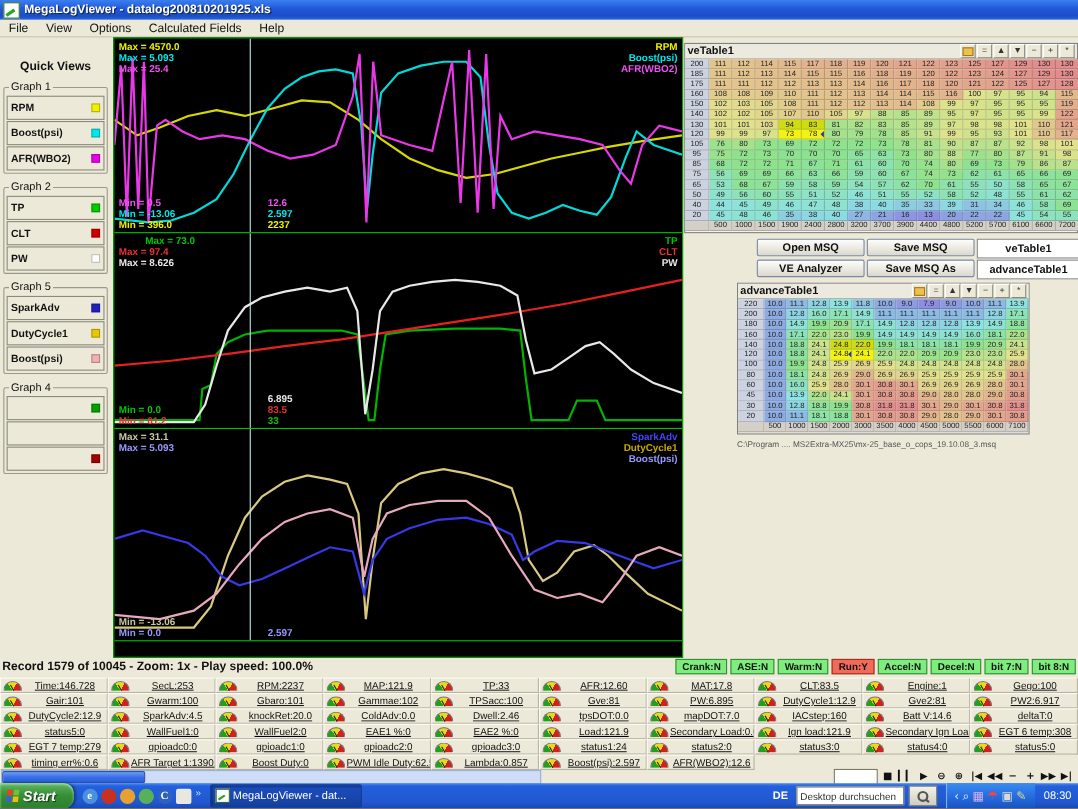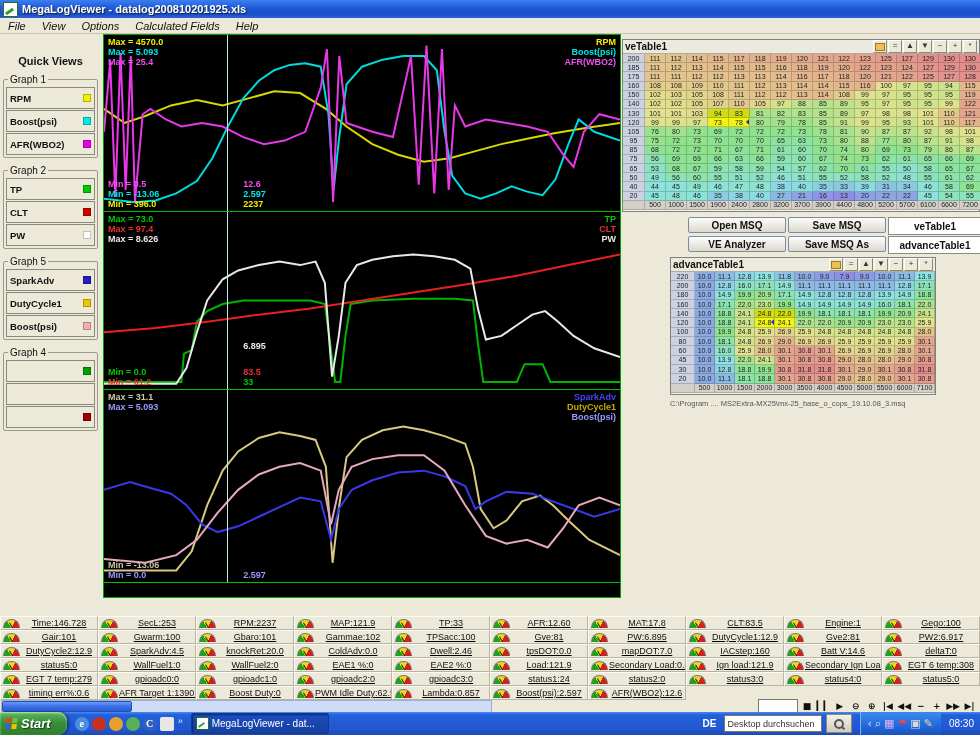--- a/index.html
+++ b/index.html
@@ -8,21 +8,21 @@
   
   .titlebar{position:absolute;left:0;top:0;width:100%;height:18px;
     background:linear-gradient(180deg,#3a7ff0 0%,#2058d8 45%,#1b4ec8 80%,#2a64e0 100%);
     display:flex;align-items:center;gap:4px;padding-left:3px;box-sizing:border-box;}
   .appicon{width:13px;height:13px;background:#fff;border:1px solid #2a6a2a;position:relative;flex:0 0 auto;}
   .appicon::after{content:"";position:absolute;left:1px;top:7px;width:9px;height:3px;background:#2ba02b;transform:rotate(-35deg);}
   .titletext{color:#fff;font-size:11px;font-weight:bold;text-shadow:1px 1px 1px #123;white-space:nowrap;}
   
   .menubar{position:absolute;left:0;top:18px;width:100%;height:15px;background:#ece9d8;
     border-bottom:1px solid #c8c4b0;display:flex;align-items:center;font-size:11px;color:#111;}
-  .menu-item{padding:0 8px;cursor:default;font-style:italic;}
+  .menu-item{padding:0 8px;cursor:default;}
   
   .main{position:absolute;left:0;top:33px;width:980px;height:565px;}
   
   .sidebar{position:absolute;left:0;top:0;width:101px;height:565px;}
   .qv-title{text-align:center;font-size:11px;font-weight:bold;margin-top:22px;color:#111;}
   .qv-group{border:1px solid #9a9a88;border-radius:2px;margin:7px 3px 0 3px;padding:1px 1px 2px 1px;}
   .qv-group legend{font-size:10px;padding:0 2px;margin-left:3px;color:#111;}
   .qv-slot{height:20px;border:1px solid #8a8a7a;margin:1px 1px 0 1px;display:flex;align-items:center;
            justify-content:space-between;padding:0 3px;background:#ece9d8;}
   .qv-label{font-size:9.5px;font-weight:bold;color:#111;white-space:nowrap;overflow:hidden;}
@@ -224,23 +224,23 @@
           <div class="olabel curbox"><div style="color: rgb(240, 80, 240);">12.6</div><div style="color: rgb(0, 232, 232);">2.597</div><div style="color: rgb(240, 240, 0);">2237</div></div>
           <div class="olabel legend"><div style="color: rgb(240, 240, 0);">RPM</div><div style="color: rgb(0, 232, 232);">Boost(psi)</div><div style="color: rgb(240, 80, 240);">AFR(WBO2)</div></div>
         </div>
         <div class="gpanel" style="height: 178px;">
           <svg viewBox="0 0 1000 1000" preserveAspectRatio="none">
             <polyline points="0,960 150,960 155,800 170,780 180,620 200,560 230,520 270,500 330,500 400,500 428,520 440,780 448,960 458,960 468,700 478,520 520,500 600,490 680,490 715,500 725,750 735,960 800,960 815,860 850,860 865,960 1000,960" fill="none" stroke="#00b400" stroke-width="2" vector-effect="non-scaling-stroke"></polyline>
             <polyline points="0,680 100,655 200,620 300,580 400,545 500,500 600,455 700,410 800,360 900,300 1000,240" fill="none" stroke="#e82020" stroke-width="2" vector-effect="non-scaling-stroke"></polyline>
             <polyline points="0,970 140,970 160,880 180,680 200,500 230,380 260,330 300,300 340,280 380,300 410,280 428,400 442,930 455,700 468,400 490,300 520,270 560,250 600,240 640,250 680,270 710,320 725,550 740,720 770,700 800,640 830,580 855,560 880,620 910,700 950,770 1000,820" fill="none" stroke="#e8e8e8" stroke-width="2" vector-effect="non-scaling-stroke"></polyline>
           </svg>
           <div class="cursorline" style="left: 23.8%;"></div>
-          <div class="olabel maxbox"><div style="color: rgb(0, 200, 0);">Max = 73.0</div><div style="color: rgb(232, 48, 48);">Max = 97.4</div><div style="color: rgb(232, 232, 232);">Max = 8.626</div></div>
+          <div class="olabel maxbox"><div style="color: rgb(0, 200, 0); margin-left: 24px;">Max = 73.0</div><div style="color: rgb(232, 48, 48);">Max = 97.4</div><div style="color: rgb(232, 232, 232);">Max = 8.626</div></div>
           <div class="olabel minbox"><div style="color: rgb(0, 200, 0);">Min = 0.0</div><div style="color: rgb(232, 48, 48);">Min = 61.2</div></div>
-          <div class="olabel curbox"><div style="color: rgb(232, 232, 232);">6.895</div><div style="color: rgb(232, 48, 48); margin-top: 16px;">83.5</div><div style="color: rgb(0, 200, 0);">33</div></div>
+          <div class="olabel curbox"><div style="color: rgb(232, 232, 232);">6.895</div><div style="color: rgb(232, 48, 48);">83.5</div><div style="color: rgb(0, 200, 0);">33</div></div>
           <div class="olabel legend"><div style="color: rgb(0, 200, 0);">TP</div><div style="color: rgb(232, 48, 48);">CLT</div><div style="color: rgb(232, 232, 232);">PW</div></div>
         </div>
         <div class="gpanel" style="height: 193px;">
           <svg viewBox="0 0 1000 1000" preserveAspectRatio="none">
             <polyline points="0,940 140,940 170,840 200,600 230,420 260,320 300,250 340,220 380,240 410,260 430,400 443,900 456,600 470,350 500,260 540,210 580,190 620,210 660,240 700,280 715,400 730,620 755,720 780,680 810,580 845,550 870,600 900,680 940,780 1000,860" fill="none" stroke="#d8c880" stroke-width="2" vector-effect="non-scaling-stroke"></polyline>
             <polyline points="0,520 50,480 90,510 130,540 160,600 190,700 220,740 260,710 300,660 340,610 380,560 420,580 440,780 455,620 480,520 520,470 570,430 620,420 660,450 700,500 720,620 740,580 780,530 830,540 870,580 910,620 950,660 1000,620" fill="none" stroke="#3838e8" stroke-width="2" vector-effect="non-scaling-stroke"></polyline>
             <polyline points="0,880 80,900 140,860 180,780 220,640 260,520 300,440 340,400 380,380 420,420 440,700 455,520 480,400 520,360 570,340 620,340 660,420 700,600 740,760 780,800 820,780 860,820 890,720 920,600 960,560 1000,600" fill="none" stroke="#e8a8c0" stroke-width="2" vector-effect="non-scaling-stroke"></polyline>
           </svg>
           <div class="cursorline" style="left: 23.8%;"></div>
           <div class="olabel maxbox"><div style="color: rgb(200, 200, 160);">Max = 31.1</div><div style="color: rgb(152, 152, 255);">Max = 5.093</div></div>
@@ -754,20 +754,33 @@
             <div class="tt-cell tt-ch">5000</div>
             <div class="tt-cell tt-ch">5500</div>
             <div class="tt-cell tt-ch">6000</div>
             <div class="tt-cell tt-ch">7100</div>
           </div>
         </div>
       <div class="pathlabel">C:\Program .... MS2Extra-MX25\mx-25_base_o_cops_19.10.08_3.msq</div>
     </div>
   </div>
 
+  <div class="statusrow">
+    <span class="record-text">Record 1579 of 10045 - Zoom: 1x - Play speed: 100.0%</span>
+    <span class="chips" id="chips">
+        <span class="chip">Crank:N</span>
+        <span class="chip">ASE:N</span>
+        <span class="chip">Warm:N</span>
+        <span class="chip red">Run:Y</span>
+        <span class="chip">Accel:N</span>
+        <span class="chip">Decel:N</span>
+        <span class="chip">bit 7:N</span>
+        <span class="chip">bit 8:N</span>
+      </span>
+  </div>
 
   <div class="gauges" id="gauges">
       <div class="grow">
         <div class="gcell">
           <span class="gicon"></span>
           <span class="gtext">Time:146.728</span>
         </div>
         <div class="gcell">
           <span class="gicon"></span>
           <span class="gtext">SecL:253</span>

